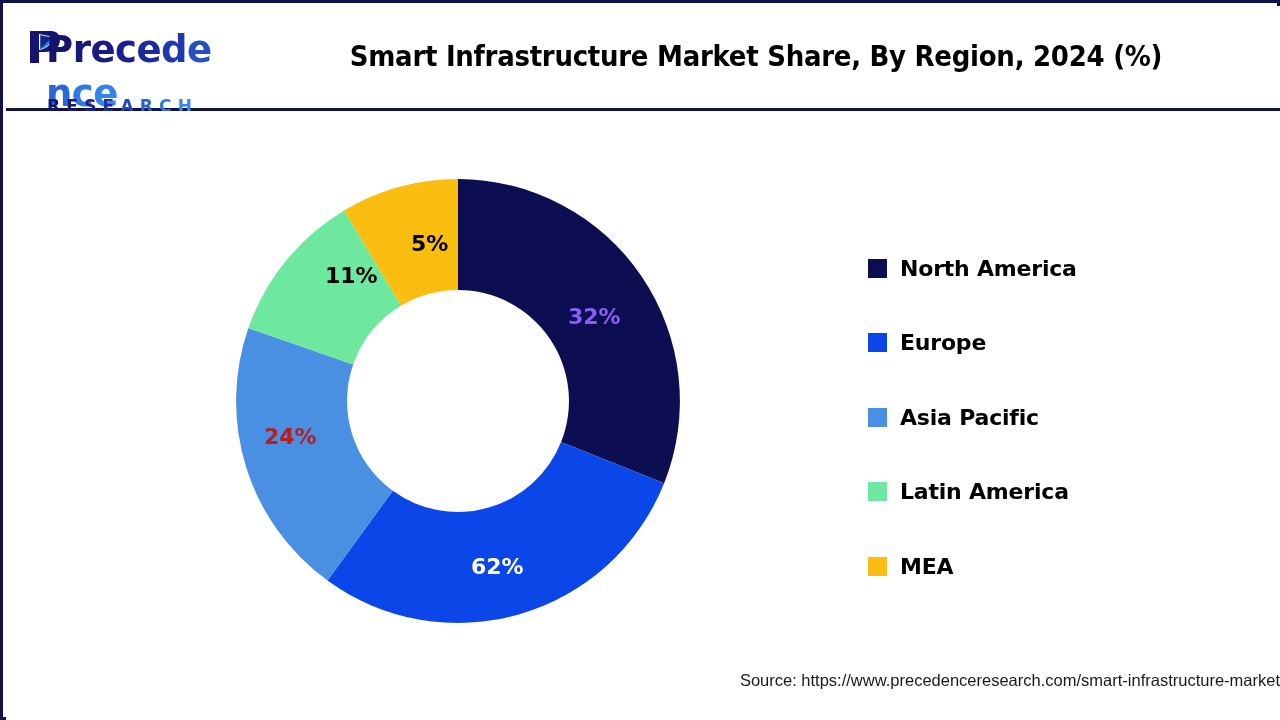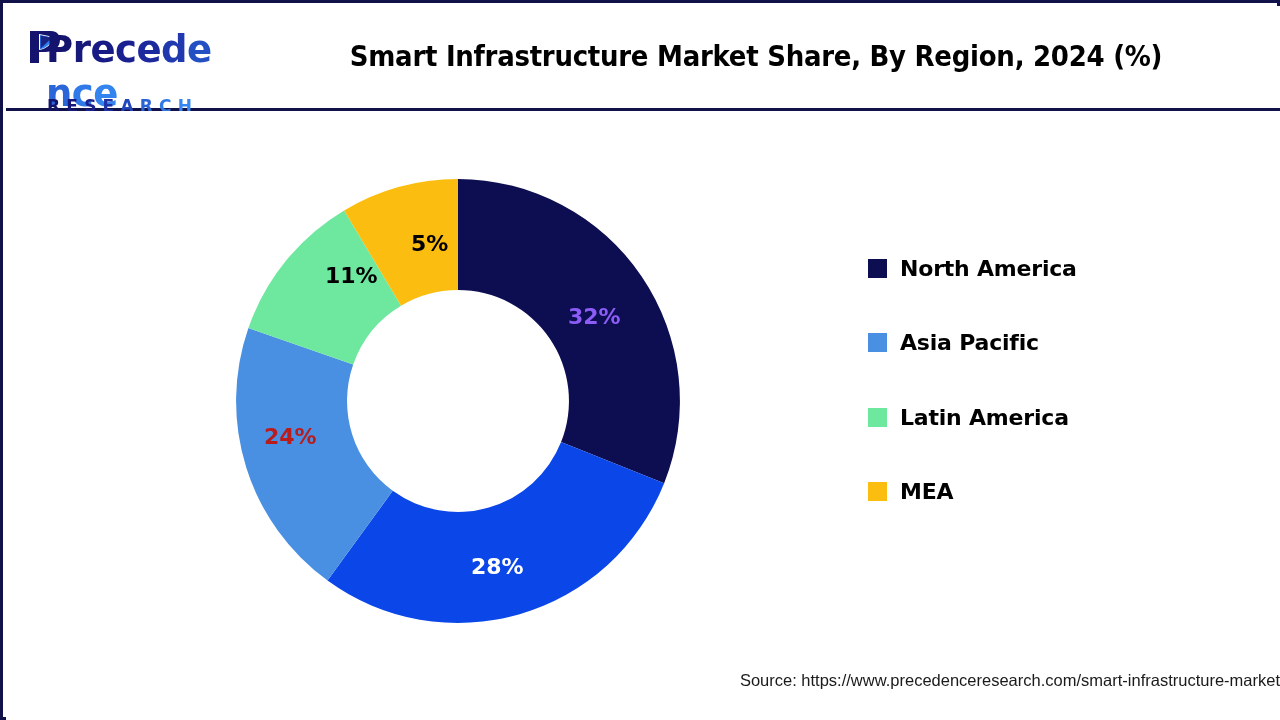--- a/index.html
+++ b/index.html
@@ -188,32 +188,36 @@
         <g transform="translate(230,230)">
           <path d="M 0 -222 A 222 222 0 0 1 206.15 82.15 L 103.08 41.07 A 111 111 0 0 0 0 -111 Z" fill="#0d0d52"></path>
           <path d="M 206.15 82.15 A 222 222 0 0 1 -130.49 179.60 L -65.24 89.80 A 111 111 0 0 0 103.08 41.07 Z" fill="#0b47e8"></path>
           <path d="M -130.49 179.60 A 222 222 0 0 1 -209.59 -72.90 L -104.80 -36.45 A 111 111 0 0 0 -65.24 89.80 Z" fill="#4a90e2"></path>
           <path d="M -209.59 -72.90 A 222 222 0 0 1 -113.87 -190.56 L -56.94 -95.28 A 111 111 0 0 0 -104.80 -36.45 Z" fill="#6ee79f"></path>
           <path d="M -113.87 -190.56 A 222 222 0 0 1 0 -222 L 0 -111 A 111 111 0 0 0 -56.94 -95.28 Z" fill="#fbbe10"></path>
         </g>
       </svg>
 
       <div class="slice-label" style="left:340px; top:133px; color:#8b5cf6;">32%</div>
-      <div class="slice-label" style="left:243px; top:383px; color:#ffffff;">28%</div>
+      <div class="slice-label" style="left:243px; top:383px; color:#ffffff;">62%</div>
       <div class="slice-label" style="left:36px; top:253px; color:#b91c1c;">24%</div>
       <div class="slice-label" style="left:97px; top:92px; color:#000000;">11%</div>
       <div class="slice-label" style="left:183px; top:60px; color:#000000;">5%</div>
     </div>
 
     <div class="legend">
       <div class="legend-item">
         <span class="legend-swatch" style="background:#0d0d52"></span>
         <span class="legend-label">North America</span>
       </div>
       <div class="legend-item">
+        <span class="legend-swatch" style="background:#0b47e8"></span>
+        <span class="legend-label">Europe</span>
+      </div>
+      <div class="legend-item">
         <span class="legend-swatch" style="background:#4a90e2"></span>
         <span class="legend-label">Asia Pacific</span>
       </div>
       <div class="legend-item">
         <span class="legend-swatch" style="background:#6ee79f"></span>
         <span class="legend-label">Latin America</span>
       </div>
       <div class="legend-item">
         <span class="legend-swatch" style="background:#fbbe10"></span>
         <span class="legend-label">MEA</span>

